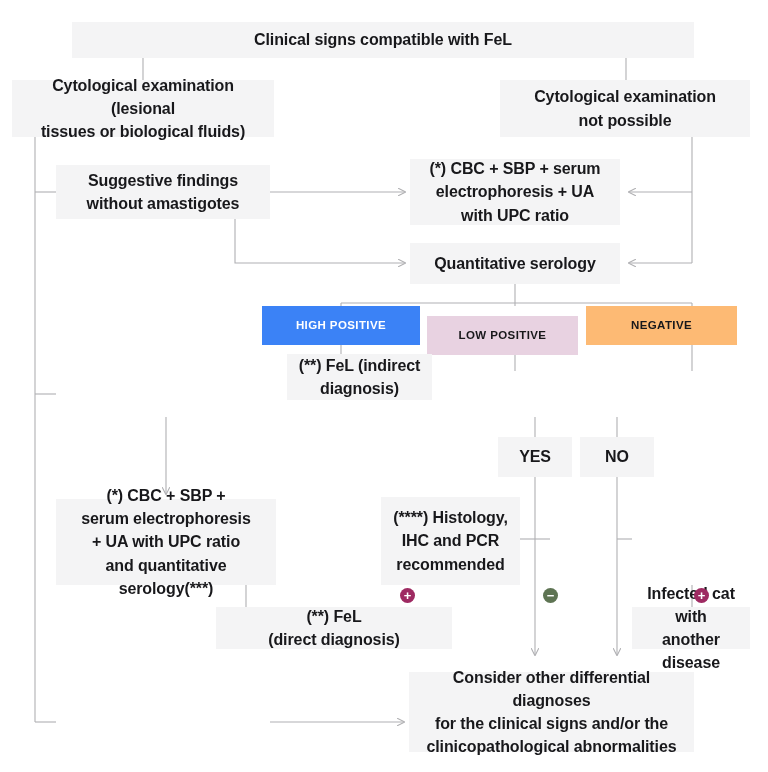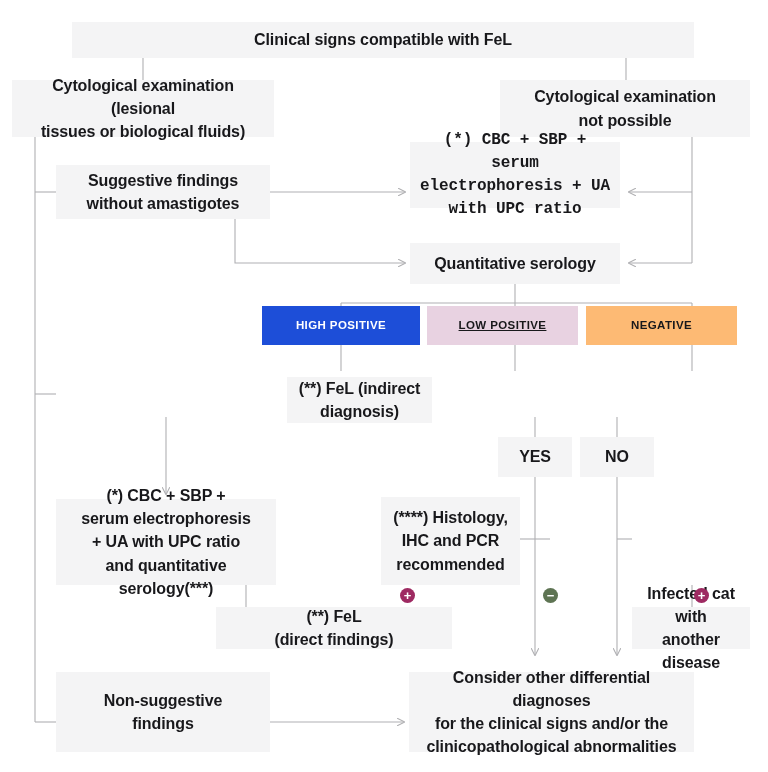--- a/index.html
+++ b/index.html
@@ -27,21 +27,21 @@
     justify-content: center;
     text-align: center;
     font-size: 16px;
     font-weight: bold;
     line-height: 1.45;
     padding: 4px 8px;
     white-space: pre-line;
     letter-spacing: -0.1px;
   }
   .node.high-pos {
-    background: #1d4ed8;
+    background: #3b82f6;
     color: #ffffff;
     font-size: 11.5px;
     font-weight: bold;
     letter-spacing: 0.4px;
   }
   .node.low-pos {
     background: #e8d2e1;
     color: #18181b;
     font-size: 11.5px;
     letter-spacing: 0.4px;
@@ -148,59 +148,57 @@
 
   <div class="node" style="left:12px;  top:80px;  width:262px; height:57px;">Cytological examination (lesional
 tissues or biological fluids)</div>
 
   <div class="node" style="left:500px; top:80px;  width:250px; height:57px;">Cytological examination
 not possible</div>
 
   <div class="node" style="left:56px;  top:165px; width:214px; height:54px;">Suggestive findings
 without amastigotes</div>
 
-  <div class="node" style="left:410px; top:142px; width:210px; height:66px;font-family:Liberation Mono, monospace;">(*) CBC + SBP + serum
+  <div class="node" style="left:410px; top:159px; width:210px; height:66px;">(*) CBC + SBP + serum
 electrophoresis + UA
 with UPC ratio</div>
 
   <div class="node" style="left:410px; top:243px; width:210px; height:41px;text-align:center;">Quantitative serology</div>
 
   <div class="node high-pos" style="left:262px; top:306px; width:158px; height:39px;">HIGH POSITIVE</div>
 
-  <div class="node low-pos" style="left:427px; top:306px; width:151px; height:39px;text-decoration:underline;">LOW POSITIVE</div>
+  <div class="node low-pos" style="left:427px; top:316px; width:151px; height:39px;">LOW POSITIVE</div>
 
   <div class="node negative" style="left:586px; top:306px; width:151px; height:39px;">NEGATIVE</div>
 
 
-  <div class="node" style="left:287px; top:377px; width:145px; height:46px;">(**) FeL (indirect
+  <div class="node" style="left:287px; top:354px; width:145px; height:46px;">(**) FeL (indirect
 diagnosis)</div>
 
 
   <div class="node" style="left:498px; top:437px; width:74px;  height:40px;text-align:center;">YES</div>
 
   <div class="node" style="left:580px; top:437px; width:74px;  height:40px;">NO</div>
 
   <div class="node" style="left:56px;  top:499px; width:220px; height:86px;">(*) CBC + SBP +
 serum electrophoresis
 + UA with UPC ratio
 and quantitative serology(***)</div>
 
   <div class="node" style="left:381px; top:497px; width:139px; height:88px;">(****) Histology,
 IHC and PCR
 recommended</div>
 
 
   <div class="node" style="left:216px; top:607px; width:236px; height:42px;">(**) FeL
-(direct findings)</div>
+(direct diagnosis)</div>
 
   <div class="node" style="left:632px; top:607px; width:118px; height:42px;">Infected cat with
 another disease</div>
 
-  <div class="node" style="left:56px;  top:672px; width:214px; height:80px;">Non-suggestive
-findings</div>
 
   <div class="node" style="left:409px; top:672px; width:285px; height:80px;">Consider other differential diagnoses
 for the clinical signs and/or the
 clinicopathological abnormalities</div>
 
   <div class="badge plus" style="left:400px; top:588px;">
     <span>+</span>
   </div>
 
   <div class="badge minus" style="left:543px; top:588px;">

